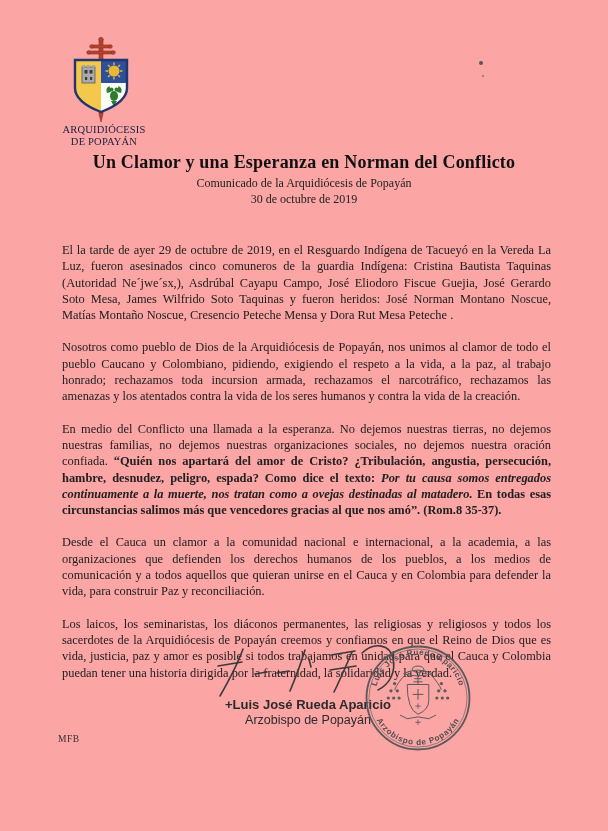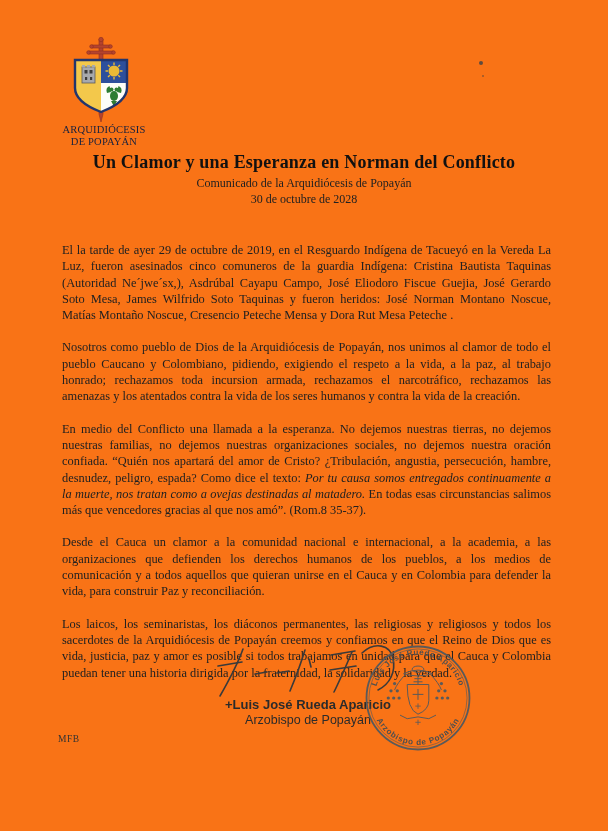--- a/index.html
+++ b/index.html
@@ -1,18 +1,18 @@
 <!DOCTYPE html>
 <html><head>
 <meta charset="utf-8">
 <style>
   html,body{margin:0;padding:0;background:#e8e8e8;}
   .page{
     position:relative;width:608px;height:831px;margin:0 auto;
-    background:#f97316;overflow:hidden;
+    background:#fca5a5;overflow:hidden;
     font-family:"Liberation Serif", serif;color:#212121;
   }
   
   .crest-svg{position:absolute;left:64px;top:36px;width:74px;height:88px;}
   .org-name{
     position:absolute;left:34px;top:124px;width:140px;
     text-align:center;font-size:10.5px;letter-spacing:.2px;line-height:11.5px;color:#17213f;
   }
   
   .speck{position:absolute;border-radius:50%;background:#444;}
@@ -22,21 +22,21 @@
   .title-block{position:absolute;left:0;top:152px;width:608px;text-align:center;}
   .doc-title{margin:0;font-size:18px;font-weight:bold;color:#111;letter-spacing:.2px;}
   .doc-subtitle{margin-top:3px;font-size:12px;}
   .doc-date{margin-top:1px;font-size:12px;}
   
   .body-text{position:absolute;left:62px;top:226px;width:489px;}
   .body-text p{
     margin:16px 0 14px 0;font-size:12.4px;line-height:16.3px;
     text-align:justify;text-justify:inter-word;
   }
-  .b{font-weight:normal;}
+  .b{font-weight:bold;}
   .i{font-style:italic;}
   
   .signature-scrawl{position:absolute;left:205px;top:643px;width:195px;height:58px;}
   .signatory{
     position:absolute;left:213px;top:697px;width:190px;text-align:center;
     font-family:"Liberation Sans", sans-serif;color:#2b2b2b;
   }
   .sig-name{font-size:13px;font-weight:bold;line-height:15px;}
   .sig-role{font-size:12.5px;line-height:16px;}
   .seal-svg{position:absolute;left:364px;top:644px;width:108px;height:108px;}
@@ -108,21 +108,21 @@
     <div>ARQUIDIÓCESIS</div>
     <div>DE POPAYÁN</div>
   </div>
 
   <div class="speck speck1"></div>
   <div class="speck speck2"></div>
 
   <div class="title-block">
     <h1 class="doc-title">Un Clamor y una Esperanza en Norman del Conflicto</h1>
     <div class="doc-subtitle">Comunicado de la Arquidiócesis de Popayán</div>
-    <div class="doc-date">30 de octubre de 2028</div>
+    <div class="doc-date">30 de octubre de 2019</div>
   </div>
 
   <main class="body-text">
     <p>El la tarde de ayer 29 de octubre de 2019, en el Resguardo Indígena de Tacueyó en la Vereda La Luz, fueron asesinados cinco comuneros de la guardia Indígena: Cristina Bautista Taquinas (Autoridad Ne´jwe´sx,), Asdrúbal Cayapu Campo, José Eliodoro Fiscue Guejia, José Gerardo Soto Mesa, James Wilfrido Soto Taquinas y fueron heridos: José Norman Montano Noscue, Matías Montaño Noscue, Cresencio Peteche Mensa y Dora Rut Mesa Peteche .</p>
     <p>Nosotros como pueblo de Dios de la Arquidiócesis de Popayán, nos unimos al clamor de todo el pueblo Caucano y Colombiano, pidiendo, exigiendo el respeto a la vida, a la paz, al trabajo honrado; rechazamos toda incursion armada, rechazamos el narcotráfico, rechazamos las amenazas y los atentados contra la vida de los seres humanos y contra la vida de la creación.</p>
     <p><span>En medio del Conflicto una llamada a la esperanza. No dejemos nuestras tierras, no dejemos nuestras familias, no dejemos nuestras organizaciones sociales, no dejemos nuestra oración confiada. </span><span class="b">“Quién nos apartará del amor de Cristo? ¿Tribulación, angustia, persecución, hambre, desnudez, peligro, espada? Como dice el texto: </span><span class="b i">Por tu causa somos entregados continuamente a la muerte, nos tratan como a ovejas destinadas al matadero.</span><span class="b"> En todas esas circunstancias salimos más que vencedores gracias al que nos amó”. (Rom.8 35-37).</span></p>
     <p>Desde el Cauca un clamor a la comunidad nacional e internacional, a la academia, a las organizaciones que defienden los derechos humanos de los pueblos, a los medios de comunicación y a todos aquellos que quieran unirse en el Cauca y en Colombia para defender la vida, para construir Paz y reconciliación.</p>
     <p>Los laicos, los seminaristas, los diáconos permanentes, las religiosas y religiosos y todos los sacerdotes de la Arquidiócesis de Popayán creemos y confiamos en que el Reino de Dios que es vida, justicia, paz y amor es posible si todos trabajamos en unidad para que el Cauca y Colombia puedan tener una historia dirigida por la fraternidad, la solidaridad y la verdad.</p>
   </main>
 

